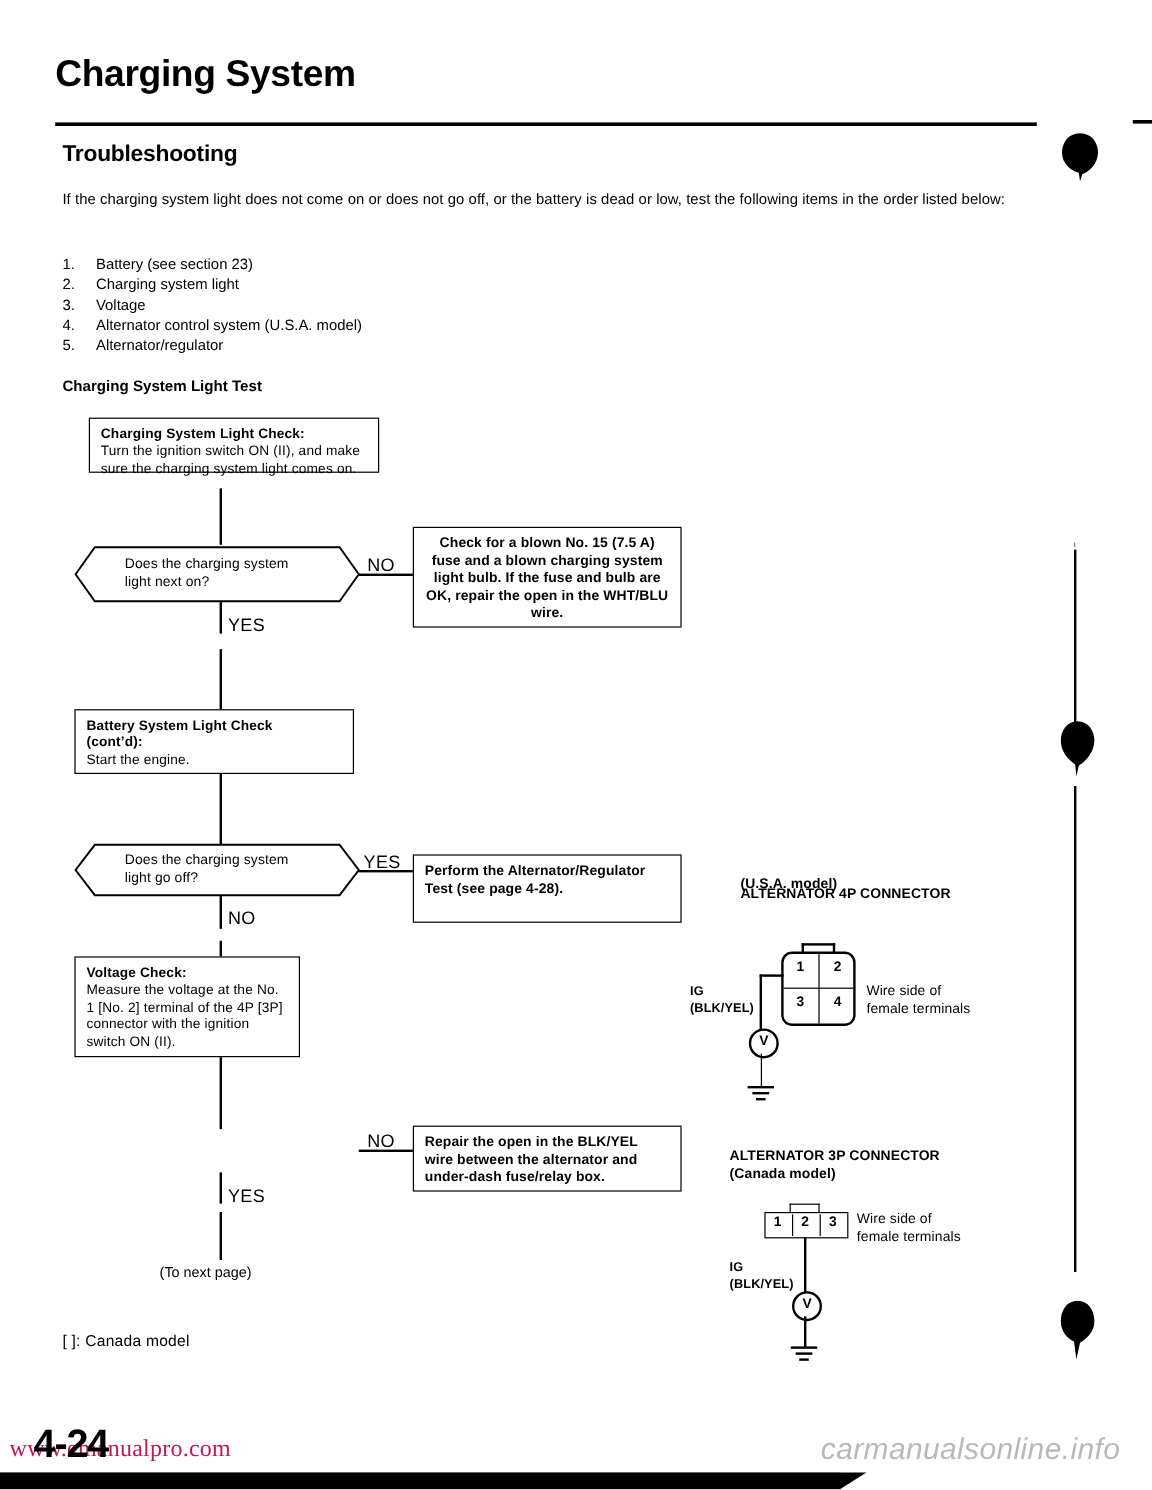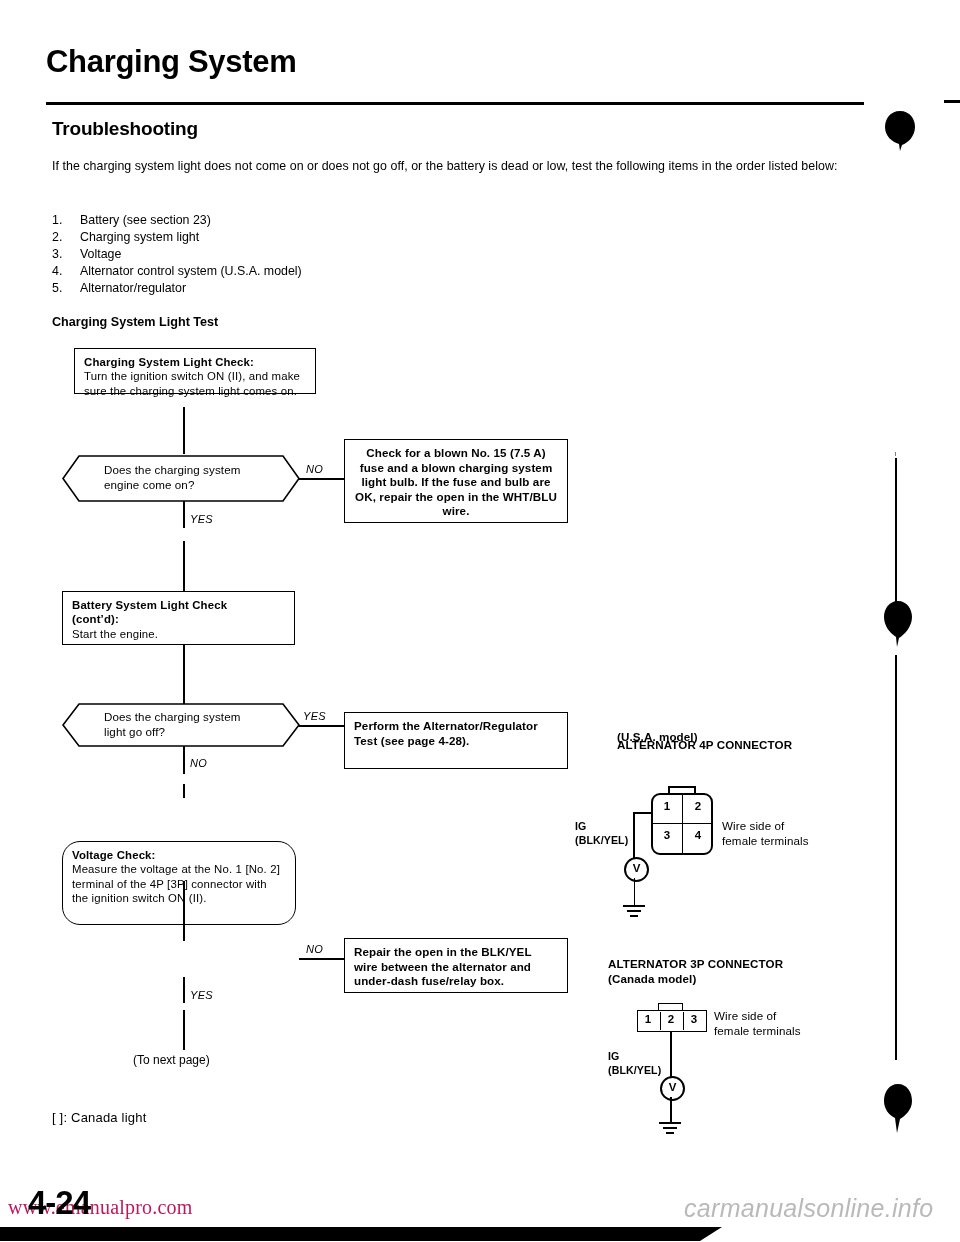--- a/index.html
+++ b/index.html
@@ -51,21 +51,21 @@
   .t-bold{font-size:11.6px;line-height:14.6px;font-weight:bold;letter-spacing:0.1px;}
 
   .hexwrap{position:absolute;}
   .hexwrap svg{position:absolute;left:0;top:0;overflow:visible;}
   .hexlabel{
     position:absolute;font-size:11.6px;line-height:15px;letter-spacing:0.1px;
   }
 
   .vline{position:absolute;width:1.6px;background:#000;}
   .hline{position:absolute;height:1.6px;background:#000;}
-  .branch-label{position:absolute;font-size:11px;letter-spacing:0.3px;font-style:italic;}
+  .branch-label{position:absolute;font-size:15px;letter-spacing:0.3px;}
 
   #to-next-page{position:absolute;left:133px;top:1053px;font-size:12px;}
   #canada-note{position:absolute;left:52px;top:1110px;font-size:13px;letter-spacing:0.2px;}
 
   
   .conn-title{position:absolute;font-size:11.6px;font-weight:bold;letter-spacing:0.1px;}
   .conn-sub{position:absolute;font-size:11.6px;font-weight:bold;letter-spacing:0.1px;}
   .conn-side{position:absolute;font-size:11.6px;line-height:15px;letter-spacing:0.1px;}
   .conn-ig{position:absolute;font-size:10.6px;line-height:13.5px;font-weight:bold;letter-spacing:0.1px;}
 
@@ -167,21 +167,21 @@
     <div>Turn the ignition switch ON (II), and make sure the charging system light comes on.</div>
   </div>
   <div class="vline" style="left:183px;top:407px;height:47px;"></div>
 
   <div class="hexwrap" style="left:62px;top:455px;width:238px;height:47px;">
     <svg width="238" height="47" viewBox="0 0 238 47">
       <polygon points="17,1 221,1 237,23.5 221,46 17,46 1,23.5" fill="#fff" stroke="#000" stroke-width="1.6"></polygon>
     </svg>
     <div class="hexlabel" style="left:42px;top:7px;">
       <div>Does the charging system</div>
-      <div>engine come on?</div>
+      <div>light next on?</div>
     </div>
   </div>
   <div class="hline" style="left:299px;top:478px;width:46px;"></div>
   <div class="branch-label" style="left:306px;top:463px;">NO</div>
   <div class="vline" style="left:183px;top:501px;height:27px;"></div>
   <div class="branch-label" style="left:190px;top:513px;">YES</div>
 
   <div class="fbox t-bold" style="left:344px;top:439px;width:224px;height:84px;text-align:center;">
     <div>Check for a blown No. 15 (7.5 A) fuse and a blown charging system light bulb. If the fuse and bulb are OK, repair the open in the WHT/BLU wire.</div>
   </div>
@@ -208,38 +208,38 @@
   <div class="branch-label" style="left:303px;top:710px;">YES</div>
   <div class="vline" style="left:183px;top:746px;height:28px;"></div>
   <div class="branch-label" style="left:190px;top:757px;">NO</div>
 
   <div class="fbox t-bold" style="left:344px;top:712px;width:224px;height:57px;">
     <div>Perform the Alternator/Regulator Test (see page 4-28).</div>
   </div>
 
   <div class="vline" style="left:183px;top:784px;height:14px;"></div>
 
-  <div class="fbox t-normal" style="left:62px;top:841px;width:234px;height:84px;border-radius:18px;">
+  <div class="fbox t-normal" style="left:62px;top:797px;width:188px;height:84px;">
     <div class="b">Voltage Check:</div>
     <div>Measure the voltage at the No. 1 [No. 2] terminal of the 4P [3P] connector with the ignition switch ON (II).</div>
   </div>
   <div class="vline" style="left:183px;top:881px;height:60px;"></div>
 
   <div class="hline" style="left:299px;top:958px;width:46px;"></div>
   <div class="branch-label" style="left:306px;top:943px;">NO</div>
   <div class="vline" style="left:183px;top:977px;height:26px;"></div>
   <div class="branch-label" style="left:190px;top:989px;">YES</div>
 
   <div class="fbox t-bold" style="left:344px;top:938px;width:224px;height:55px;">
     <div>Repair the open in the BLK/YEL wire between the alternator and under-dash fuse/relay box.</div>
   </div>
 
   <div class="vline" style="left:183px;top:1010px;height:40px;"></div>
   <div id="to-next-page">(To next page)</div>
-  <div id="canada-note">[  ]: Canada light</div>
+  <div id="canada-note">[  ]: Canada model</div>
 
   <div class="conn-title" style="left:617px;top:738px;">ALTERNATOR 4P CONNECTOR</div>
   <div class="conn-sub" style="left:617px;top:730px;">(U.S.A. model)</div>
 
   <div id="conn4p-tab"></div>
   <div id="conn4p-body"></div>
   <div id="conn4p-vdiv"></div>
   <div id="conn4p-hdiv"></div>
   <div class="pin4" style="left:659px;top:800px;">1</div>
   <div class="pin4" style="left:690px;top:800px;">2</div>

